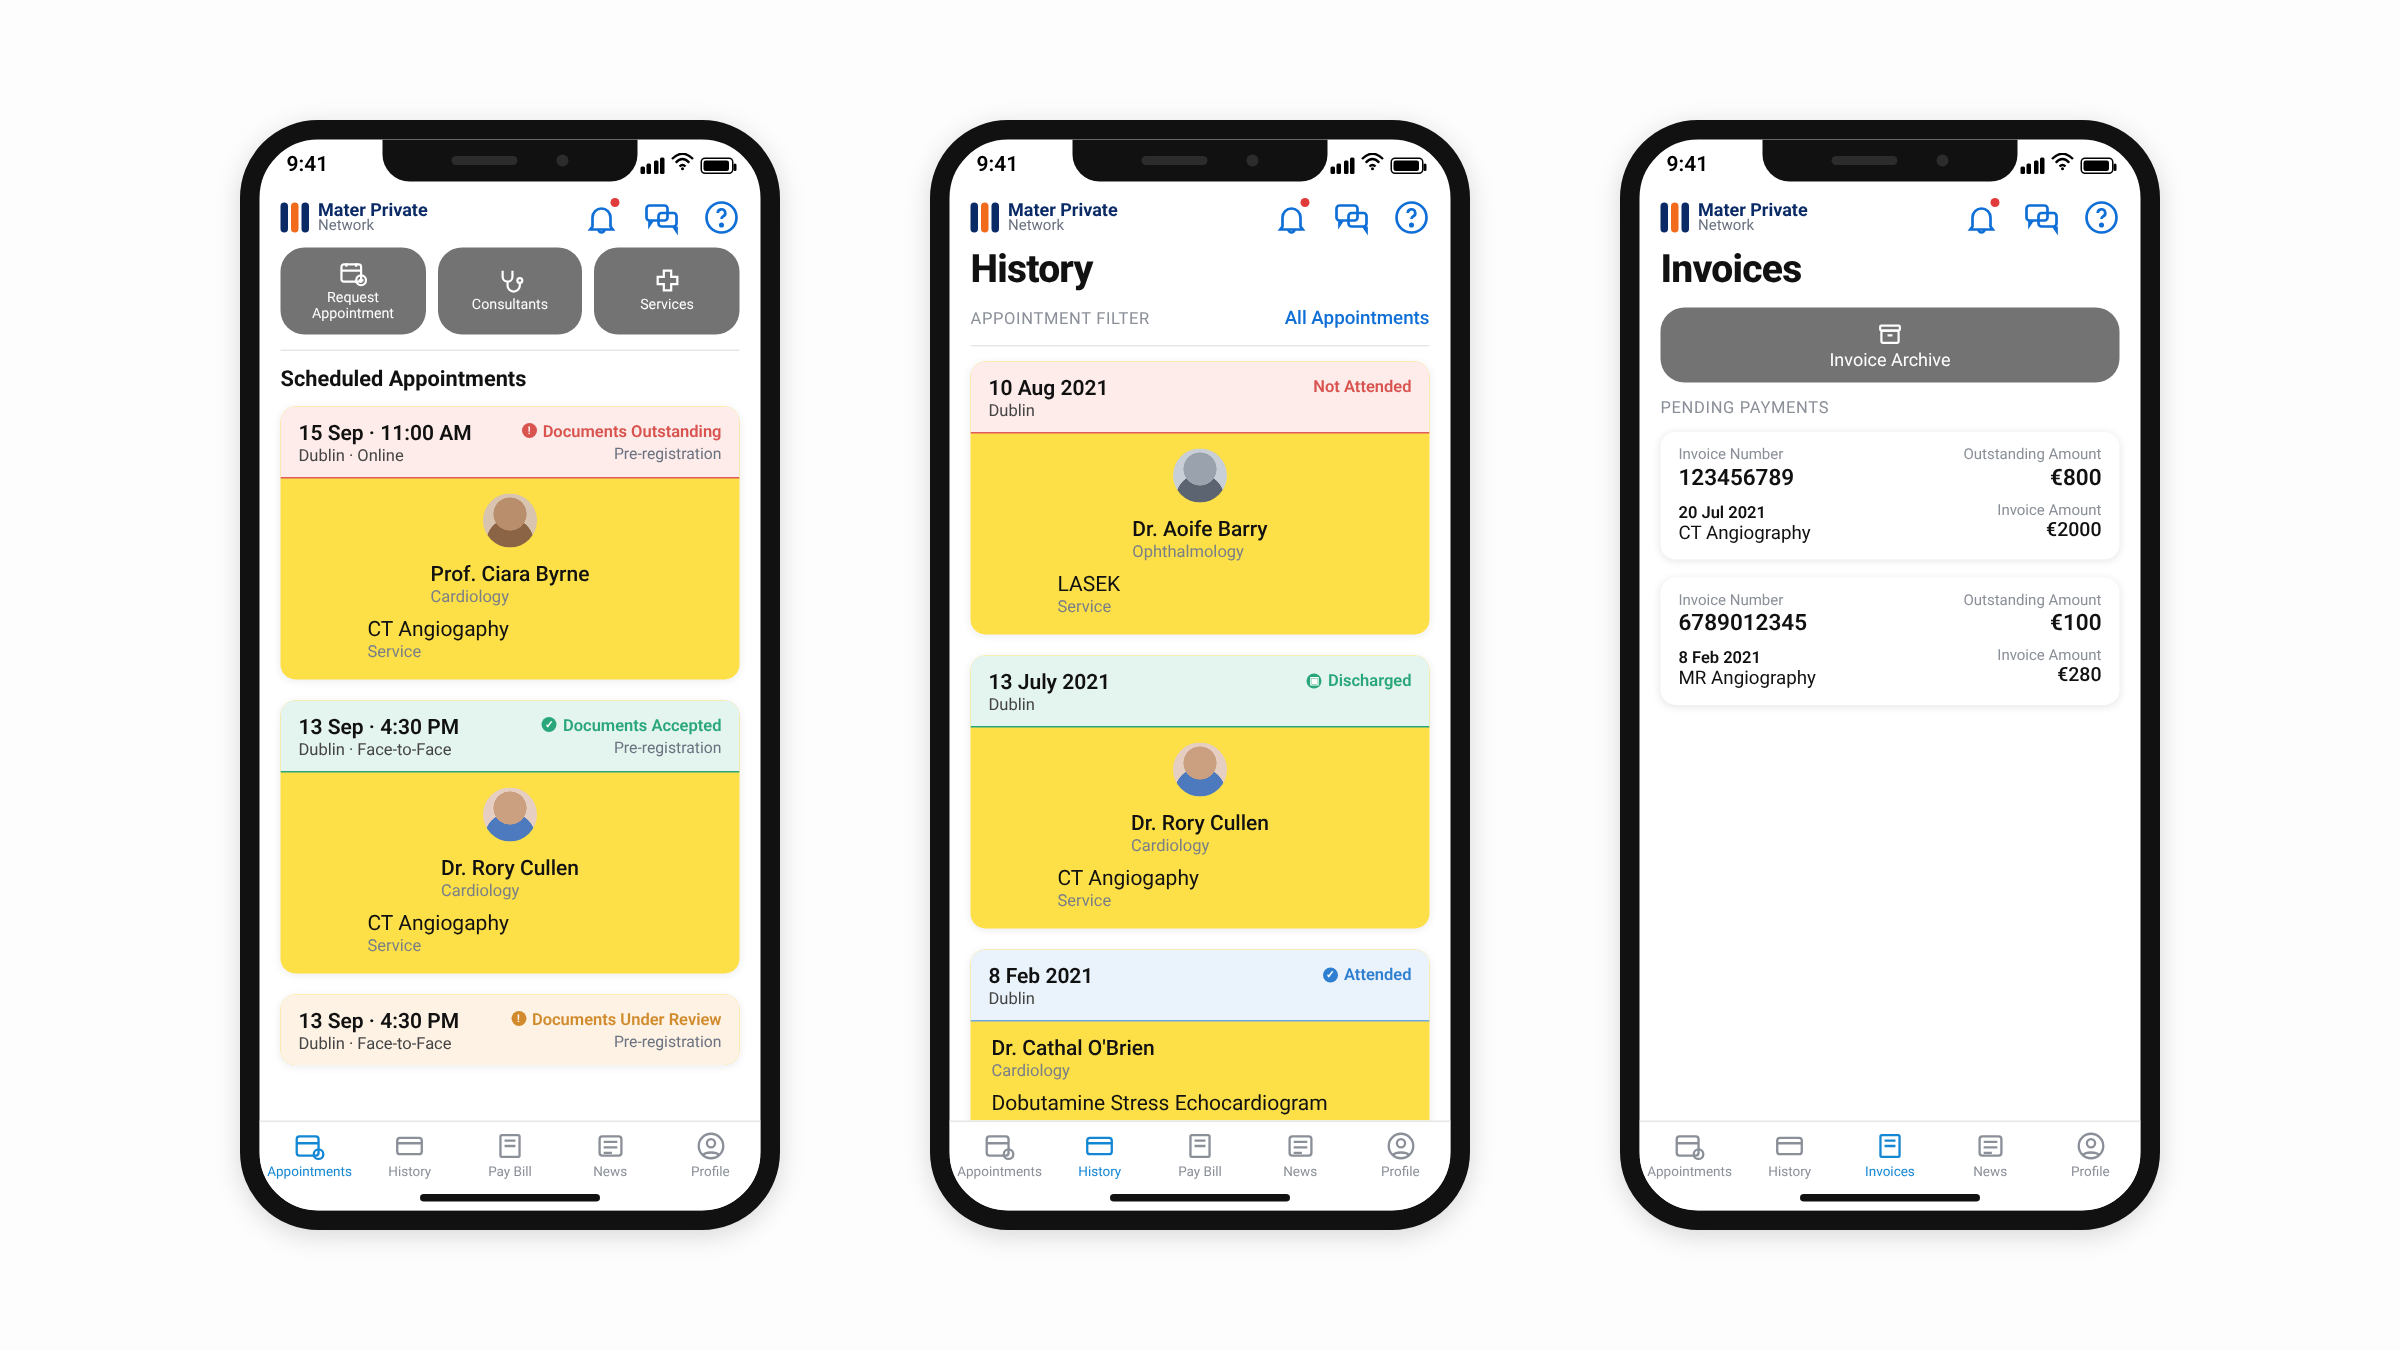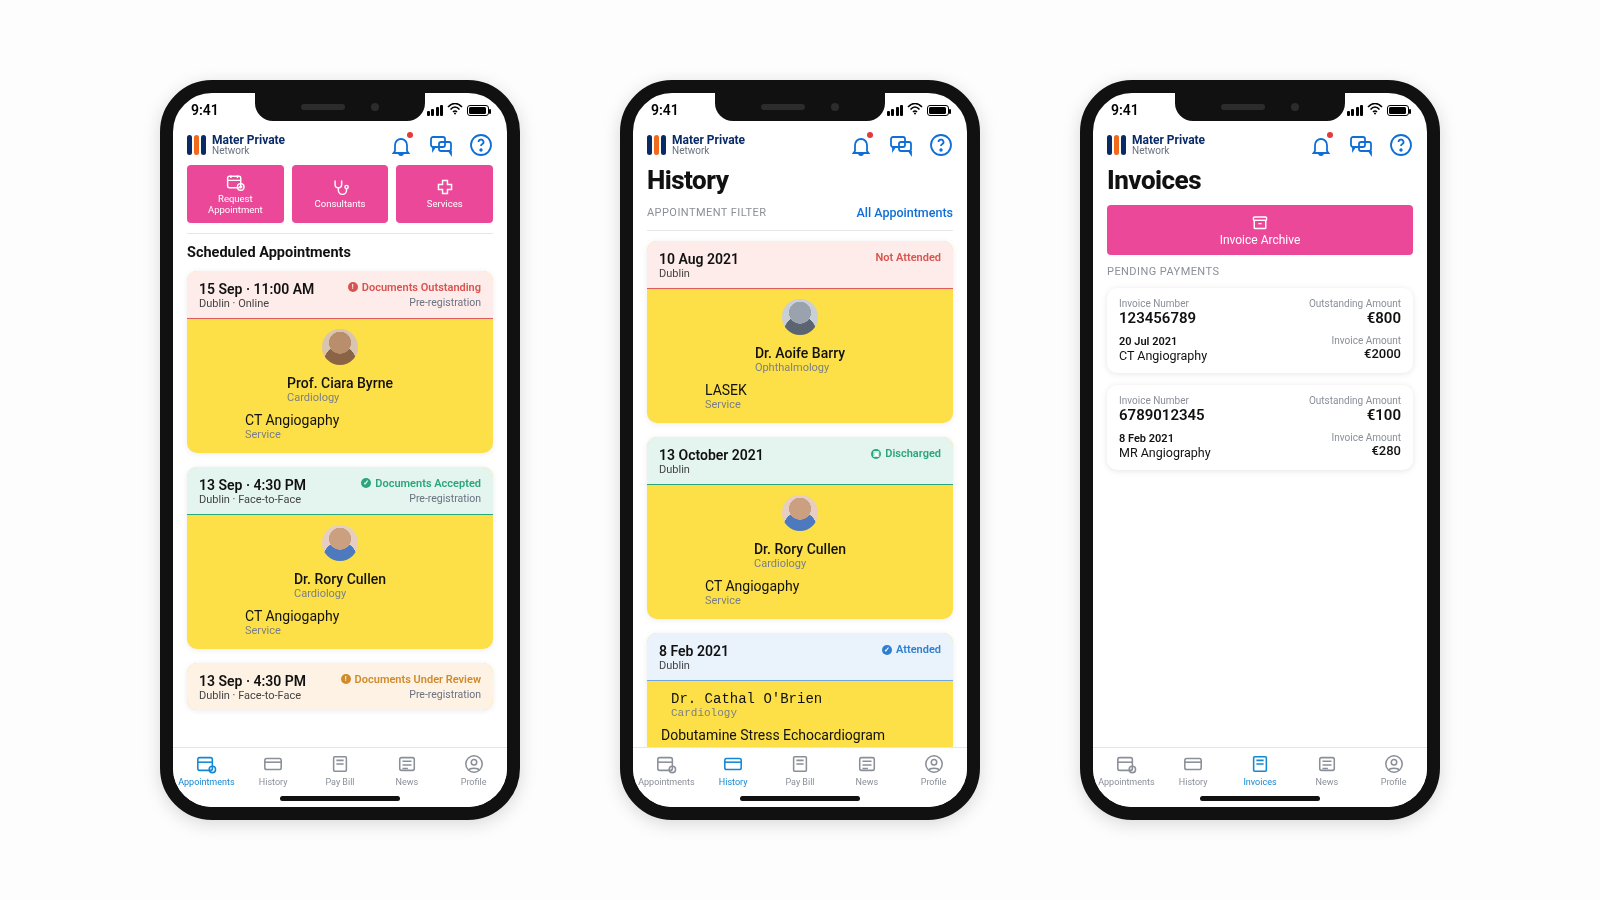--- a/index.html
+++ b/index.html
@@ -63,21 +63,21 @@
   .logo-text .l1{font-size:12px; font-weight:700; color:#0a2a66;}
   .logo-text .l2{font-size:10px; color:#6b7280;}
   .top-icons { display:flex; gap:16px; align-items:center; }
   .icon-btn { width:24px; height:24px; color:#0f6fd6; position:relative; }
   .icon-btn svg { width:100%; height:100%; stroke:#0f6fd6; fill:none; stroke-width:1.8; }
   .notif-dot{position:absolute; top:-1px; right:0; width:6px; height:6px; background:#e13b3b; border-radius:50%;}
   h1.page-title { font-size:26px; font-weight:800; color:#111; margin:2px 0 10px; letter-spacing:-0.02em; }
 
   .actions { display:flex; gap:8px; margin-bottom:10px; }
   .action-btn {
-    flex:1; background:#ec4899; color:#fff; border-radius:4px;
+    flex:1; background:#737373; color:#fff; border-radius:16px;
     display:flex; flex-direction:column; align-items:center; justify-content:center;
     padding:8px 4px 7px; font-size:9.5px; line-height:1.15; text-align:center;
   }
   .action-btn svg { width:20px; height:18px; stroke:#fff; fill:none; stroke-width:1.8; margin-bottom:3px; }
   .action-btn.wide { flex:1; min-height:44px; font-size:12px; }
 
   .divider { height:1px; background:#e4e7ea; margin:6px 0 10px; }
 
   .section-label { font-size:14.5px; font-weight:700; color:#111; margin:4px 0 10px; }
   .section-mini { font-size:11px; letter-spacing:0.04em; color:#8a8f98; text-transform:uppercase; }
@@ -427,21 +427,21 @@
         <div class="svc">
           <div class="s1">LASEK</div>
           <div class="s2">Service</div>
         </div>
       </div>
     </div>
 
     <div class="card">
       <div class="card-head head-green">
         <div class="left">
-          <div class="date">13 October 2021</div>
+          <div class="date">13 July 2021</div>
           <div class="sub">Dublin</div>
         </div>
         <div class="right">
             <div class="status-line txt-green">
               <span class="status-dot dot-green">▣</span>
               <span>Discharged</span>
             </div>
           </div>
       </div>
       <div class="rule"></div>
@@ -468,21 +468,21 @@
         </div>
         <div class="right">
             <div class="status-line txt-blue">
               <span class="status-dot dot-blue">✓</span>
               <span>Attended</span>
             </div>
           </div>
       </div>
       <div class="rule"></div>
       <div class="card-body">
-        <div class="doc-info" style="margin-left:12px;font-family:Liberation Mono, monospace;">
+        <div class="doc-info" style="margin-left:2px;">
           <div class="name">Dr. Cathal O'Brien</div>
           <div class="spec">Cardiology</div>
         </div>
         <div class="svc" style="margin-left:2px;">
           <div class="s1">Dobutamine Stress Echocardiogram</div>
         </div>
       </div>
     </div>
   </div>
   <div class="tabbar">

